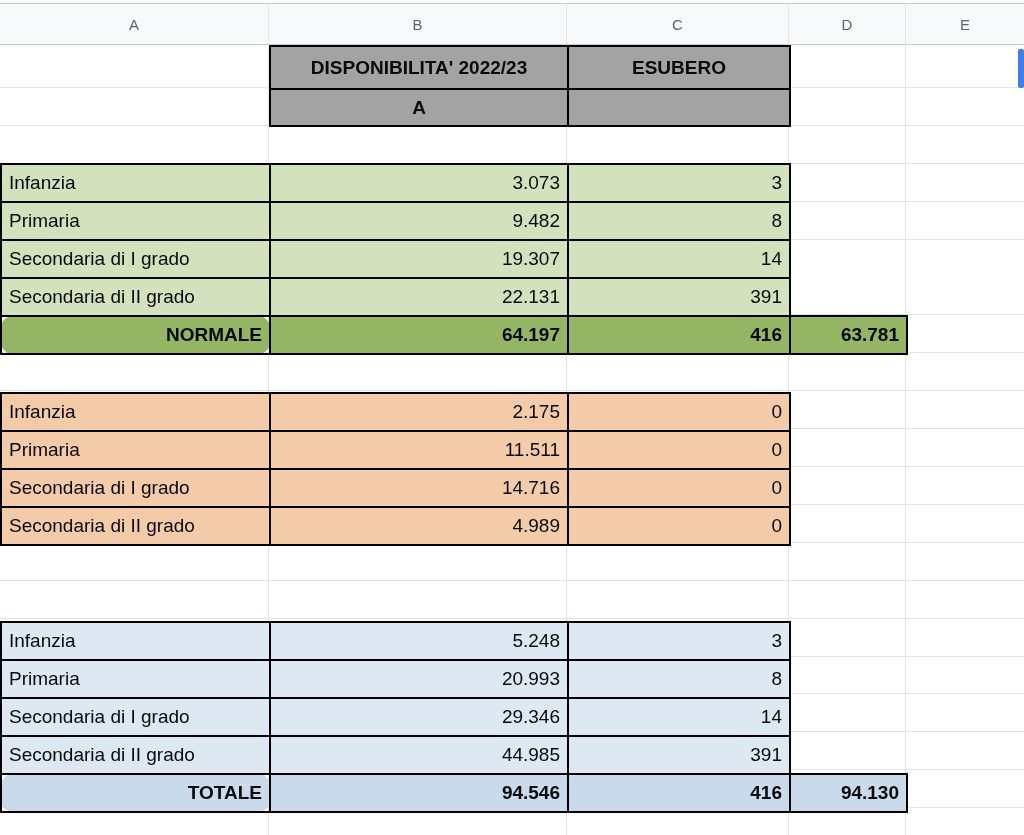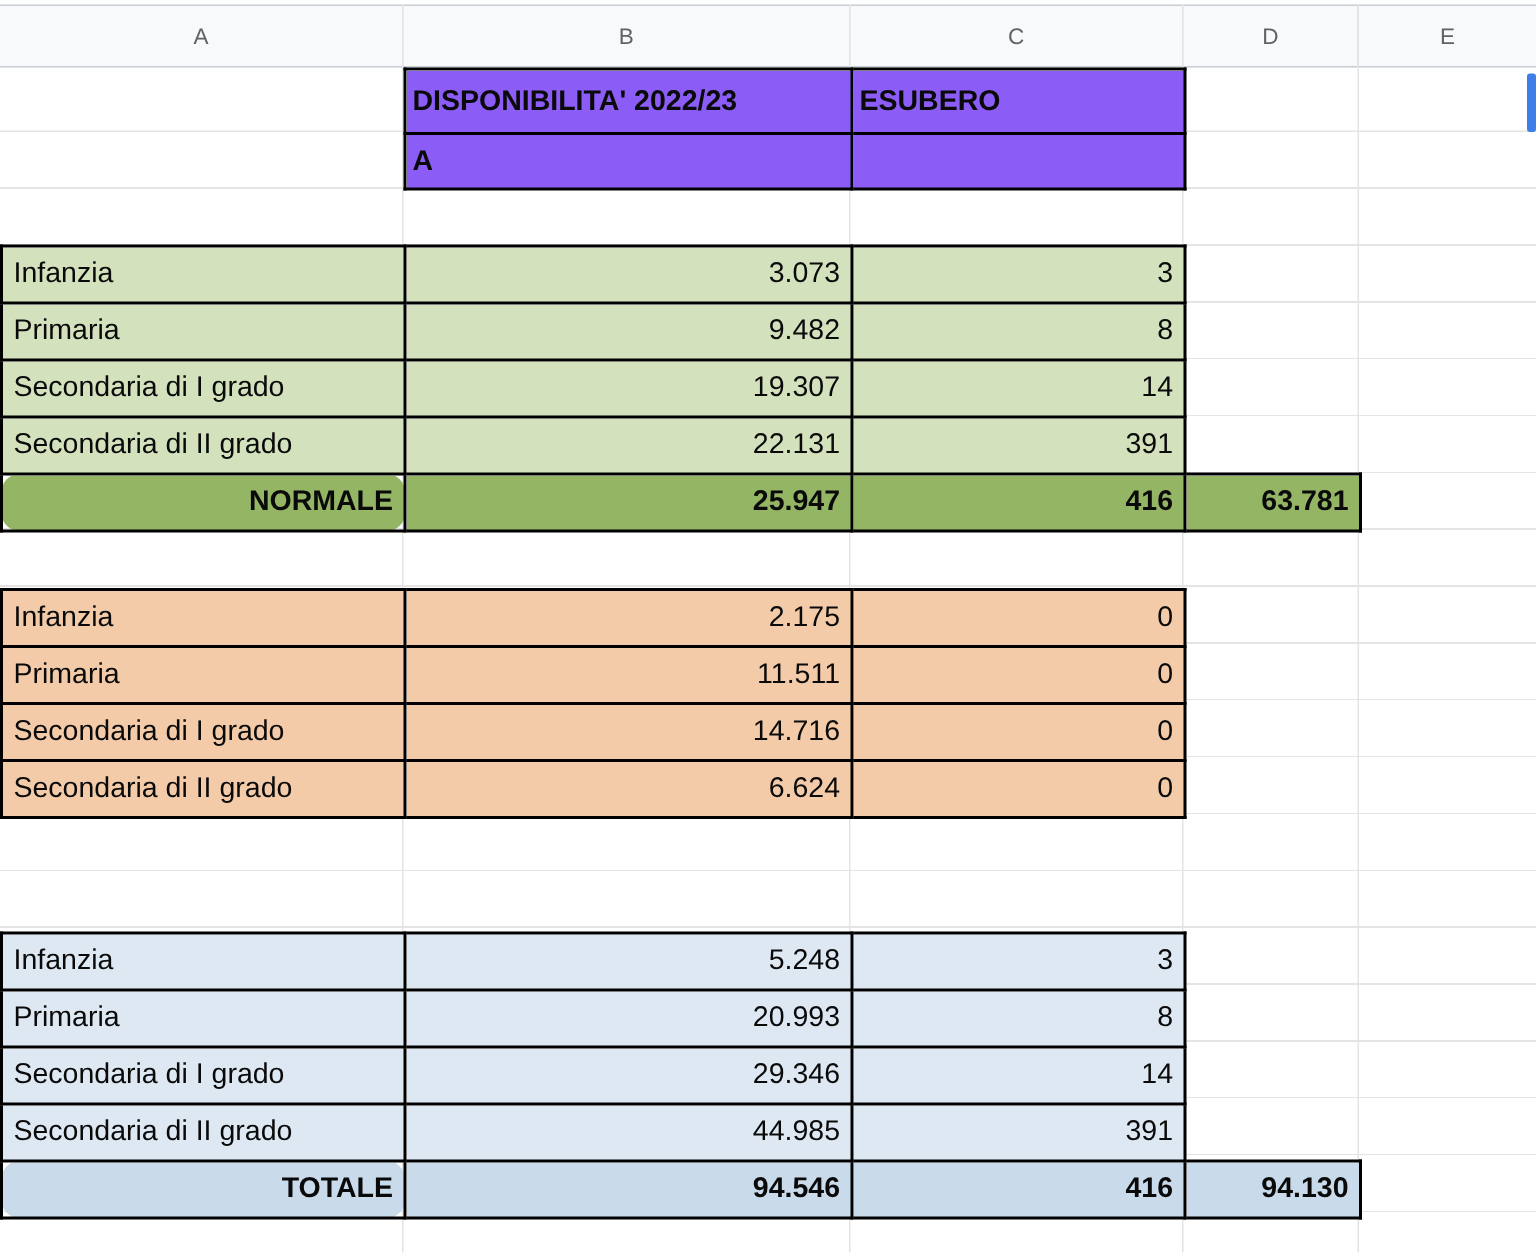--- a/index.html
+++ b/index.html
@@ -22,21 +22,21 @@
   .v1{left:268px;} .v2{left:566px;} .v3{left:788px;} .v4{left:905px;}
 
   
   .scrollthumb{position:absolute;right:0;top:49px;width:6px;height:39px;background:#3f7de8;border-radius:2px;}
 
   
   table{border-collapse:collapse;table-layout:fixed;position:absolute;}
   td{box-sizing:border-box;overflow:hidden;white-space:nowrap;}
 
   .hdrblock{left:269px;top:45px;}
-  .hdrblock td{border:2px solid #000;background:#8b5cf6;text-align:left;font-weight:bold;
+  .hdrblock td{border:2px solid #000;background:#a3a3a3;text-align:center;font-weight:bold;
                font-size:19px;color:#0a0a0a;padding:0 4px;}
   .hdrblock tr.r1 td{height:43px;} .hdrblock tr.r2 td{height:37px;}
 
   .sec{left:0;}
   .sec td{border:2px solid #000;font-size:19px;color:#0a0a0a;padding:0 7px;height:38px;}
   .sec td.ghost{border:none;background:transparent;padding:0;}
   .sec .lab{text-align:left;}
   .sec .num{text-align:right;padding-left:48px;}
   .sec tr.trow td{font-weight:bold;}
   .sec tr.trow .lab{text-align:right;border-radius:12px;}
@@ -116,21 +116,21 @@
       <td class="ghost"></td>
     </tr>
     <tr>
       <td class="lab">Secondaria di II grado</td>
       <td class="num">22.131</td>
       <td class="num">391</td>
       <td class="ghost"></td>
     </tr>
     <tr class="trow">
       <td class="lab">NORMALE</td>
-      <td class="num">25.947</td>
+      <td class="num">64.197</td>
       <td class="num">416</td>
       <td class="num">63.781</td>
     </tr>
   </tbody>
     </table>
 
   <table class="sec orange secorange">
     <colgroup>
         <col style="width:269px">
         <col style="width:298px">
@@ -151,21 +151,21 @@
       <td class="ghost"></td>
     </tr>
     <tr>
       <td class="lab">Secondaria di I grado</td>
       <td class="num">14.716</td>
       <td class="num">0</td>
       <td class="ghost"></td>
     </tr>
     <tr>
       <td class="lab">Secondaria di II grado</td>
-      <td class="num">6.624</td>
+      <td class="num">4.989</td>
       <td class="num">0</td>
       <td class="ghost"></td>
     </tr>
   </tbody>
     </table>
 
   <table class="sec blue secblue">
     <colgroup>
         <col style="width:269px">
         <col style="width:298px">

